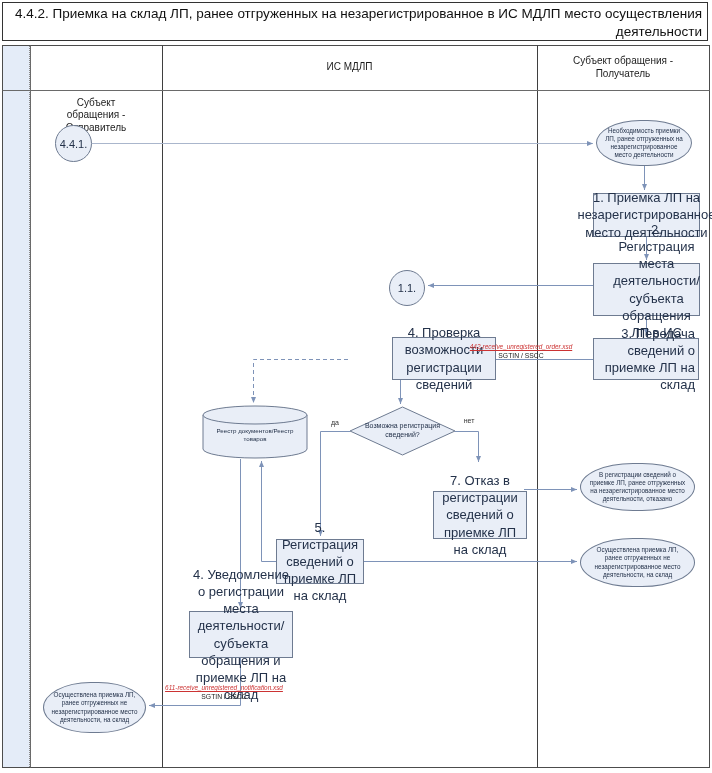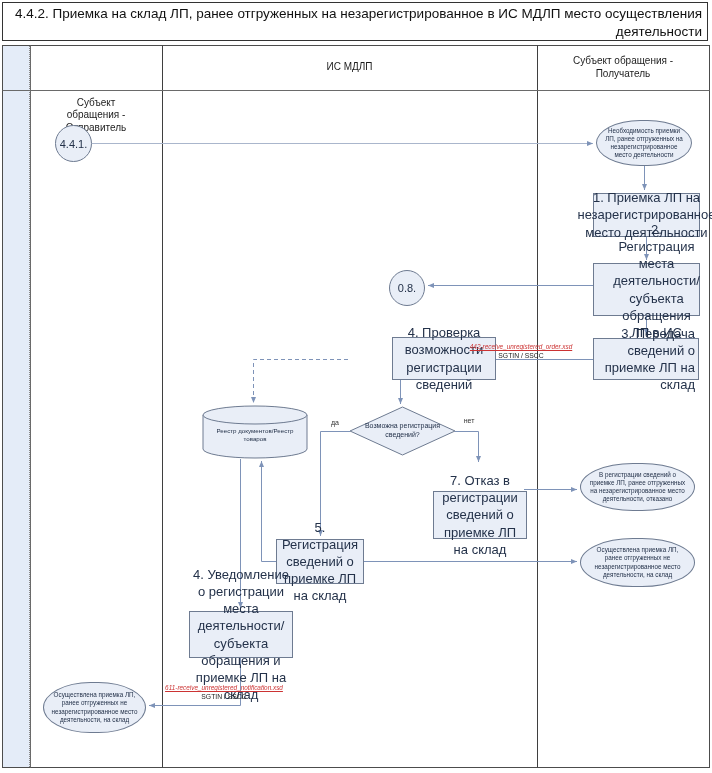--- a/index.html
+++ b/index.html
@@ -97,21 +97,21 @@
       <polygon points="402.5,407 455,431 402.5,455 350,431" fill="#e9eef7" stroke="#6e7b91"></polygon>
     </g>
 
     <g fill="#e9eef7" stroke="#6e7b91">
       <path d="M203,415 L203,449 A52,9 0 0 0 307,449 L307,415"></path>
       <ellipse cx="255" cy="415" rx="52" ry="9"></ellipse>
     </g>
   </svg>
 
   <div class="node circle" style="left:55px;top:125px;width:37px;height:37px;">4.4.1.</div>
-  <div class="node circle" style="left:389px;top:270px;width:36px;height:36px;">0.8.</div>
+  <div class="node circle" style="left:389px;top:270px;width:36px;height:36px;">1.1.</div>
 
   <div class="node stadium" style="left:596px;top:120px;width:96px;height:46px;">Необходимость приемки ЛП, ранее отгруженных на незарегистрированное место деятельности</div>
   <div class="node box" style="left:593px;top:193px;width:107px;height:44px;">1. Приемка ЛП на незарегистрированное место деятельности</div>
   <div class="node box" style="left:593px;top:263px;width:107px;height:53px;padding-left:23px;">2. Регистрация места деятельности/субъекта обращения ЛП в ИС МДЛП</div>
   <div class="node box" style="left:593px;top:338px;width:106px;height:42px;text-align:right;">3. Передача сведений о приемке ЛП на склад</div>
   <div class="node stadium" style="left:580px;top:463px;width:115px;height:48px;">В регистрации сведений о приемке ЛП, ранее отгруженных на незарегистрированное место деятельности, отказано</div>
   <div class="node stadium" style="left:580px;top:538px;width:115px;height:49px;">Осуществлена приемка ЛП, ранее отгруженных не незарегистрированное место деятельности, на склад</div>
 
   <div class="node box" style="left:348px;top:337px;width:104px;height:43px;margin-left:44px;">4. Проверка возможности регистрации сведений</div>
   <div class="node box" style="left:433px;top:491px;width:94px;height:48px;">7. Отказ в регистрации сведений о приемке ЛП на склад</div>

